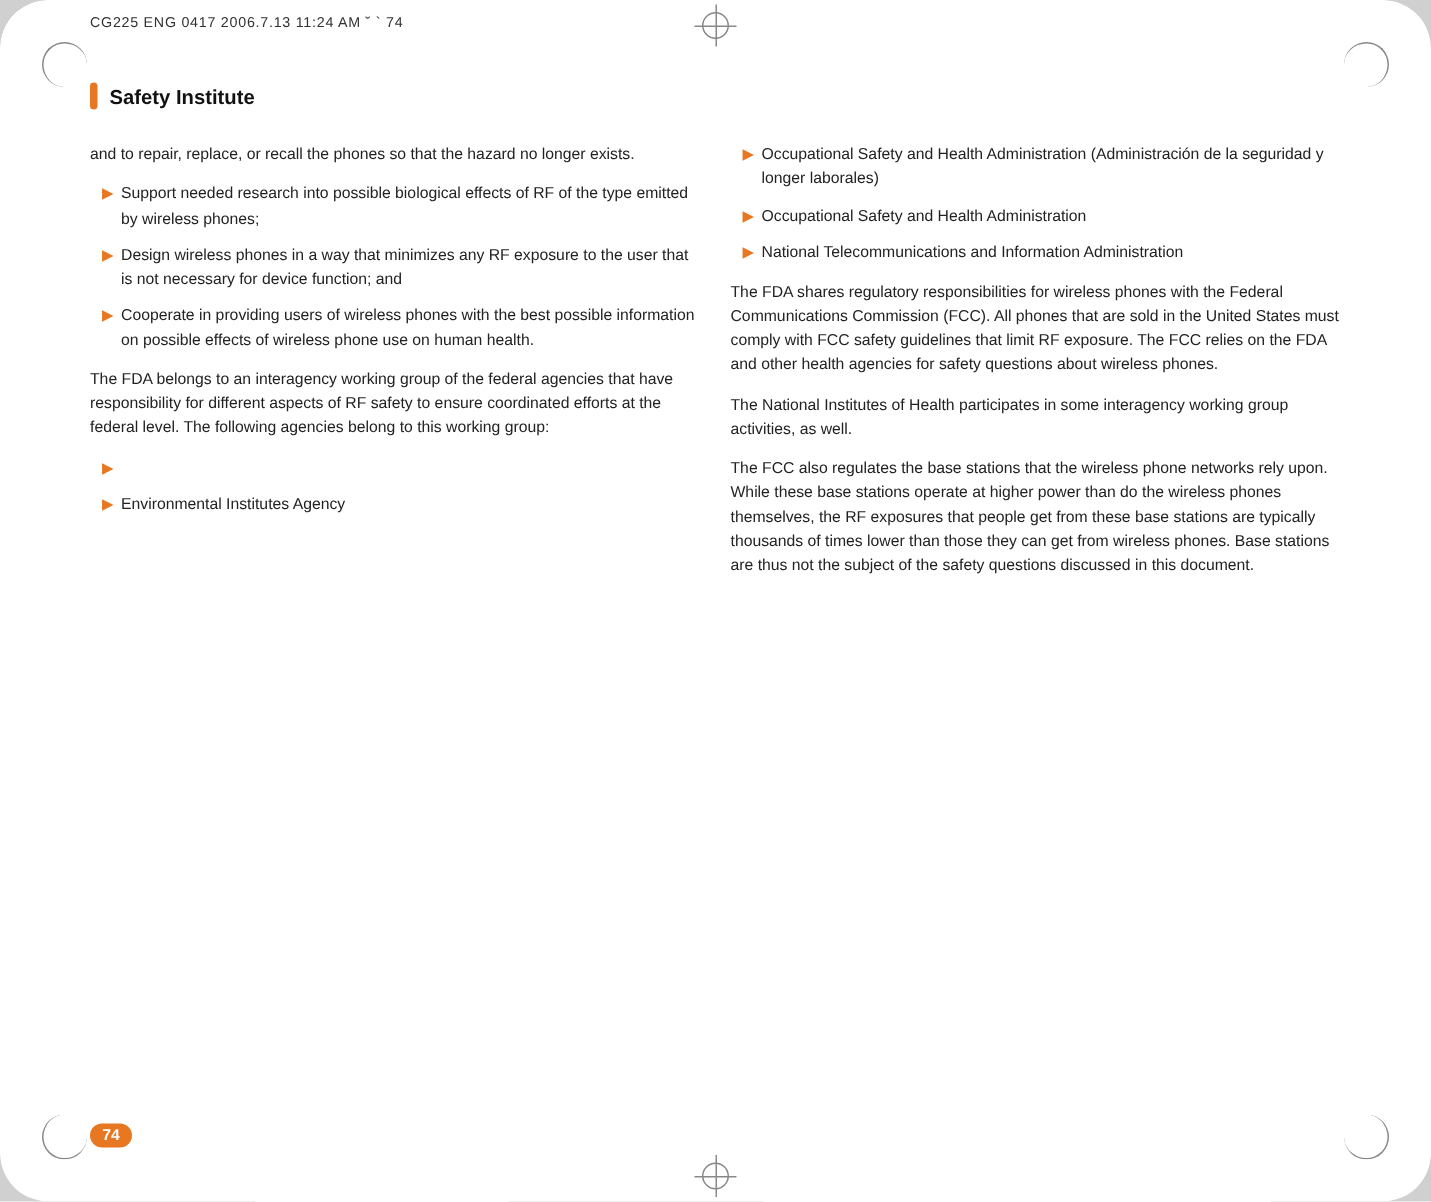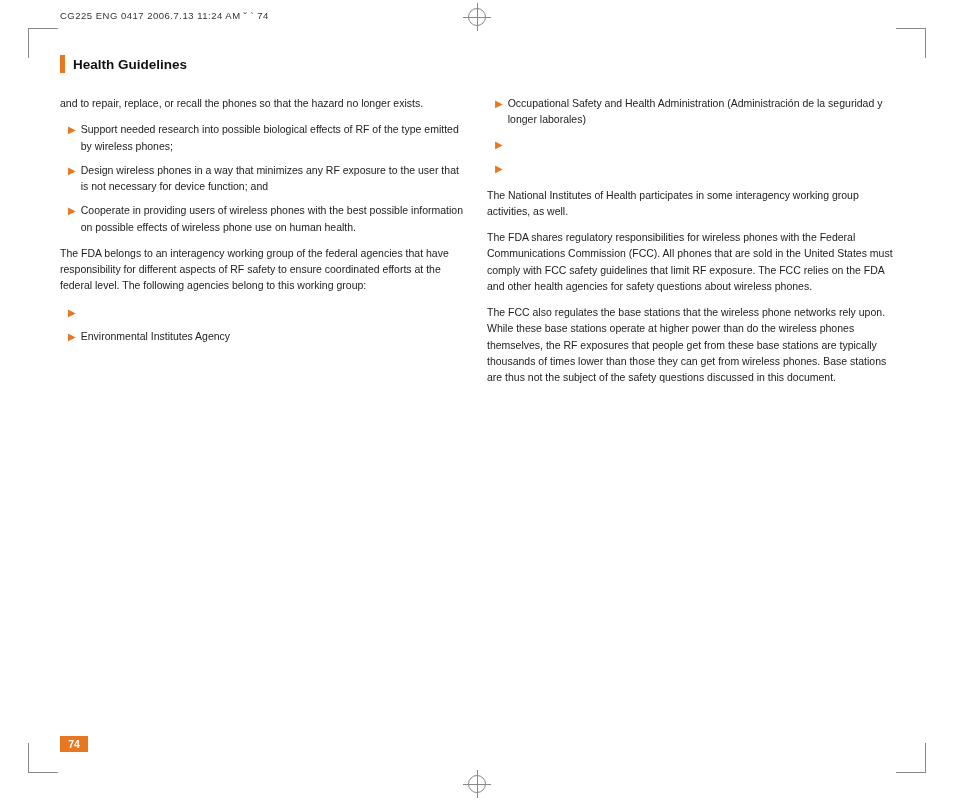--- a/index.html
+++ b/index.html
@@ -1,18 +1,19 @@
 <!DOCTYPE html>
 <html><head>
   <meta charset="utf-8">
   <style>
     * {
       margin: 0;
       padding: 0;
       box-sizing: border-box;
+      border-radius: 32px;
     }
 
     body {
       background: #d0d0d0;
       display: flex;
       justify-content: center;
       align-items: center;
       min-height: 100vh;
       font-family: Arial, Helvetica, sans-serif;
     }
@@ -195,21 +196,21 @@
 
     .bullet-text {
       font-size: 10.5px;
       color: #222;
       line-height: 1.55;
     }
 
     
     .page-number {
       position: absolute;
-      bottom: 49px;
+      bottom: 36px;
       left: 60px;
       background: #e87722;
       color: #fff;
       font-size: 10.5px;
       font-weight: bold;
       padding: 2px 8px;
       min-width: 28px;
       text-align: center;
     }
   </style>
@@ -230,21 +231,21 @@
     <div class="reg-cross-bottom">
       <div class="circle"></div>
     </div>
 
     <div class="header-text">CG225 ENG 0417  2006.7.13 11:24 AM  ˘   ` 74</div>
 
     <div class="content">
 
       <div class="section-heading">
         <div class="heading-bar"></div>
-        <span class="heading-text">Health Guidelines</span>
+        <span class="heading-text">Safety Institute</span>
       </div>
 
       <div class="two-col">
 
         <div class="col-left">
           <p class="para">and to repair, replace, or recall the phones so that the hazard no longer exists.</p>
 
           <div class="bullet-list">
             <div class="bullet-item">
               <span class="bullet-arrow">▶</span>
@@ -274,28 +275,30 @@
         </div>
 
         <div class="col-right">
           <div class="bullet-list">
             <div class="bullet-item">
               <span class="bullet-arrow">▶</span>
               <span class="bullet-text">Occupational Safety and Health Administration (Administración de la seguridad y longer laborales)</span>
             </div>
             <div class="bullet-item">
               <span class="bullet-arrow">▶</span>
-            </div>
-            <div class="bullet-item">
-              <span class="bullet-arrow">▶</span>
+              <span class="bullet-text">Occupational Safety and Health Administration</span>
+            </div>
+            <div class="bullet-item">
+              <span class="bullet-arrow">▶</span>
+              <span class="bullet-text">National Telecommunications and Information Administration</span>
             </div>
           </div>
 
+          <p class="para">The FDA shares regulatory responsibilities for wireless phones with the Federal Communications Commission (FCC). All phones that are sold in the United States must comply with FCC safety guidelines that limit RF exposure. The FCC relies on the FDA and other health agencies for safety questions about wireless phones.</p>
           <p class="para">The National Institutes of Health participates in some interagency working group activities, as well.</p>
-          <p class="para">The FDA shares regulatory responsibilities for wireless phones with the Federal Communications Commission (FCC). All phones that are sold in the United States must comply with FCC safety guidelines that limit RF exposure. The FCC relies on the FDA and other health agencies for safety questions about wireless phones.</p>
           <p class="para">The FCC also regulates the base stations that the wireless phone networks rely upon. While these base stations operate at higher power than do the wireless phones themselves, the RF exposures that people get from these base stations are typically thousands of times lower than those they can get from wireless phones. Base stations are thus not the subject of the safety questions discussed in this document.</p>
         </div>
 
       </div>
     </div>
 
     <div class="page-number">74</div>
 
   </div>
 </div>

